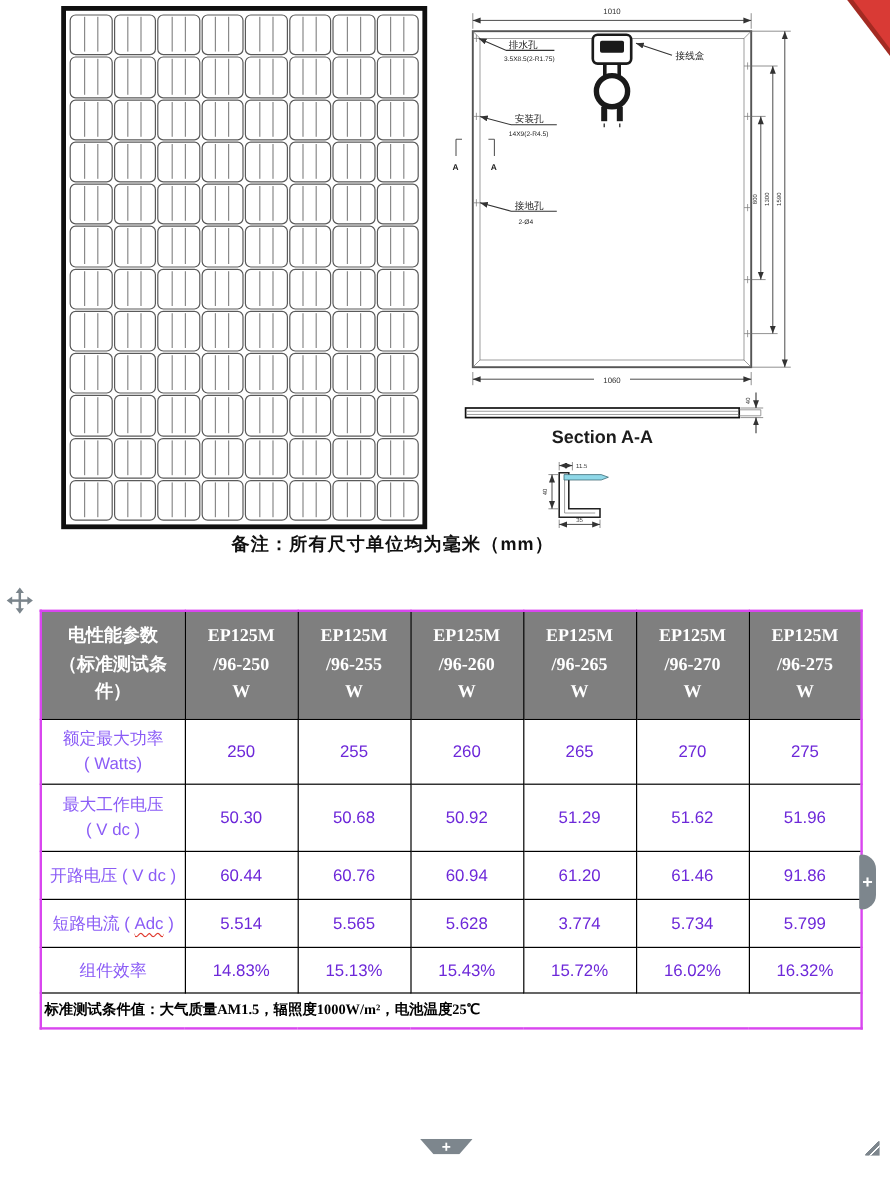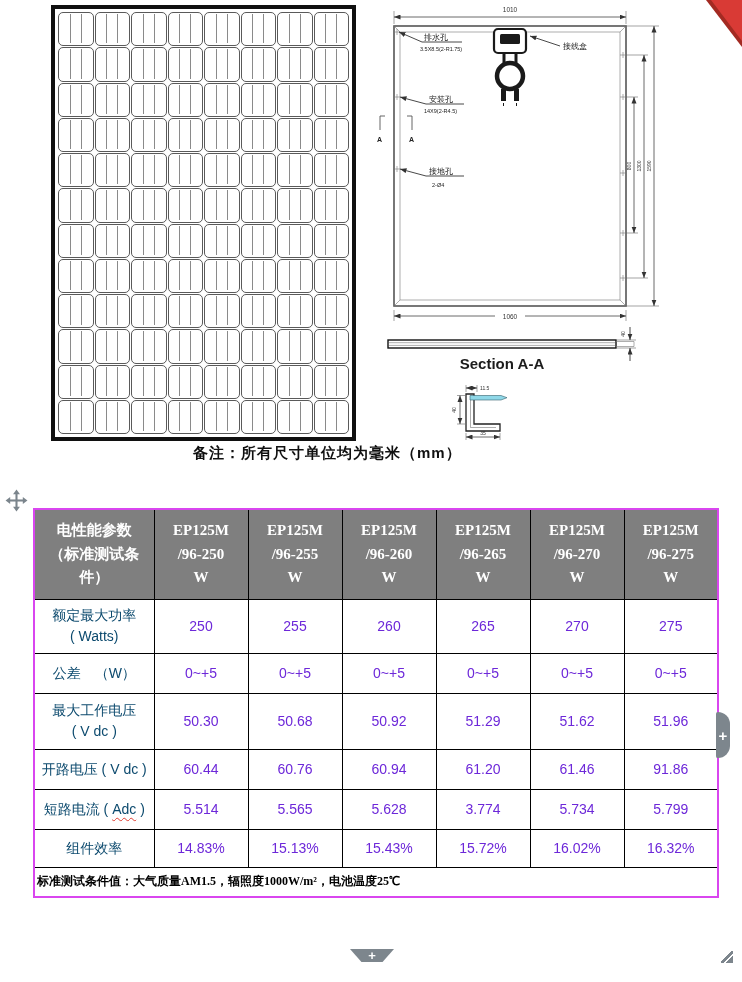--- a/index.html
+++ b/index.html
@@ -57,21 +57,21 @@
 
   
   .spec-table{position:absolute;left:33px;top:508px;width:684px;border-collapse:collapse;
     table-layout:fixed;border:2px solid #d946ef;}
   .spec-table th,.spec-table td{border:1.5px solid #000;text-align:center;vertical-align:middle;
     padding:0 2px;box-sizing:border-box;}
   .spec-table thead tr{height:90px;}
   .param-th,.model-th{background:var(--header-bg,#7f7f7f);color:#fff;
     font-family:"Liberation Serif",serif;font-weight:bold;font-size:15px;
     line-height:1.55;white-space:pre-line;}
-  .row-label{font-size:14px;color:#0c4a6e;white-space:pre-line;line-height:1.5;}
+  .row-label{font-size:14px;color:#8b5cf6;white-space:pre-line;line-height:1.5;}
   .val{font-size:14px;color:#6d28d9;}
   .squiggle{text-decoration:underline wavy #e03c31;text-decoration-thickness:1px;text-underline-offset:3px;}
   .foot{font-family:"Liberation Serif",serif;font-weight:bold;font-size:12px;
     text-align:left !important;padding:4px 6px;height:30px;}
 </style>
 </head>
 <body>
 
 <div class="page">
 
@@ -342,29 +342,20 @@
         <tr style="height: 54px;">
           <td class="row-label">额定最大功率
 ( Watts)</td>
           <td class="val">250</td>
           <td class="val">255</td>
           <td class="val">260</td>
           <td class="val">265</td>
           <td class="val">270</td>
           <td class="val">275</td>
         </tr>
-        <tr style="height: 40px;">
-          <td class="row-label">公差　（W）</td>
-          <td class="val">0~+5</td>
-          <td class="val">0~+5</td>
-          <td class="val">0~+5</td>
-          <td class="val">0~+5</td>
-          <td class="val">0~+5</td>
-          <td class="val">0~+5</td>
-        </tr>
         <tr style="height: 56px; padding-left: 44px;">
           <td class="row-label">最大工作电压
 ( V dc )</td>
           <td class="val">50.30</td>
           <td class="val">50.68</td>
           <td class="val">50.92</td>
           <td class="val">51.29</td>
           <td class="val">51.62</td>
           <td class="val">51.96</td>
         </tr>

